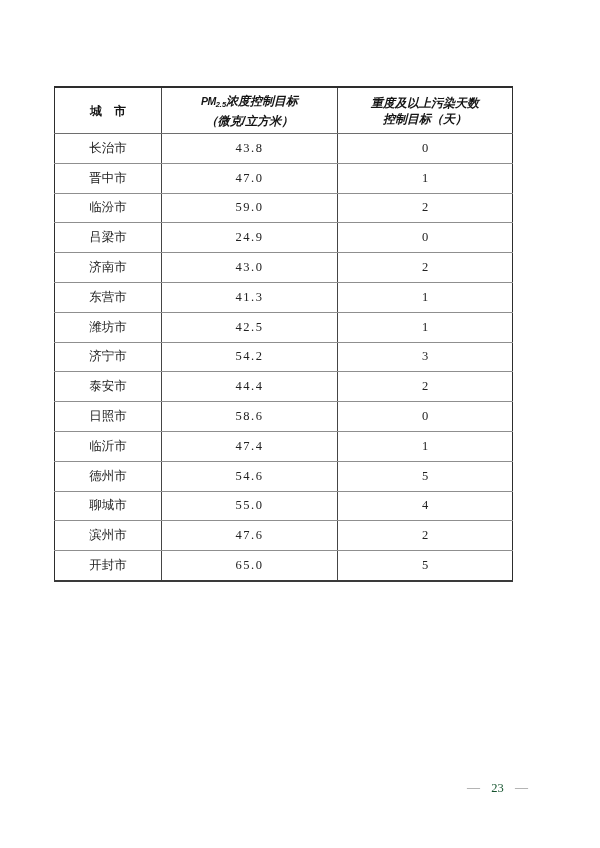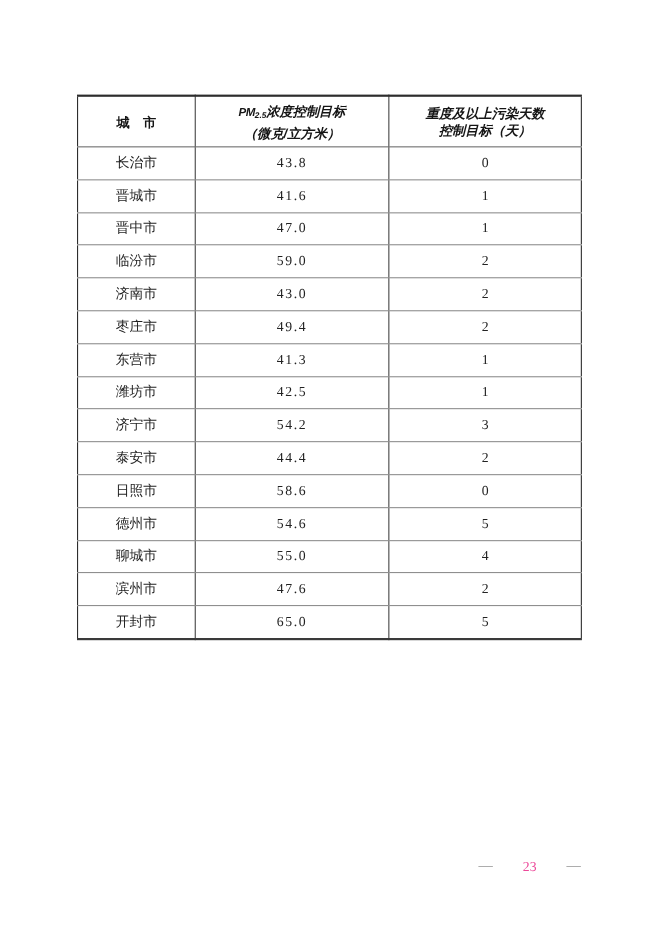--- a/index.html
+++ b/index.html
@@ -11,21 +11,21 @@
     position: relative;
     width: 600px;
     height: 848px;
     background: #ffffff;
     overflow: hidden;
     font-family: "Liberation Serif", "DejaVu Serif", serif;
     color: #1f1f1f;
   }
   table.targets {
     position: absolute;
-    left: 70px;
+    left: 54px;
     top: 86px;
     width: 458px;
     border-collapse: collapse;
     table-layout: fixed;
     border-top: 2.5px solid #2d2d2d;
     border-bottom: 2.5px solid #3a3a3a;
     border-left: 1.5px solid #2d2d2d;
     border-right: 1.5px solid #2d2d2d;
   }
   table.targets col.c1 { width: 107px; }
@@ -75,23 +75,23 @@
     font-size: 13px;
     color: #2e2e2e;
     white-space: nowrap;
   }
   .pageno .dash {
     color: #8c8c8c;
     position: relative;
     top: -1px;
   }
   .pageno .num {
-    margin: 0 24px;
+    margin: 0 8px;
     font-size: 12.5px;
-    color: #ec4899;
+    color: #14532d;
   }
 </style>
 </head>
 <body>
 
 <div class="page">
 
   <table class="targets">
     <colgroup>
       <col class="c1">
@@ -113,52 +113,47 @@
         </th>
       </tr>
     </thead>
     <tbody>
   <tr>
     <td class="city-cell">长治市</td>
     <td class="num-cell">43.8</td>
     <td class="days-cell">0</td>
   </tr>
 
-  <tr>
-    <td class="city-cell">晋城市</td>
-    <td class="num-cell">41.6</td>
-    <td class="days-cell">1</td>
-  </tr>
 
   <tr>
     <td class="city-cell">晋中市</td>
     <td class="num-cell">47.0</td>
     <td class="days-cell">1</td>
   </tr>
 
 
   <tr>
     <td class="city-cell">临汾市</td>
     <td class="num-cell">59.0</td>
     <td class="days-cell">2</td>
   </tr>
 
+  <tr>
+    <td class="city-cell">吕梁市</td>
+    <td class="num-cell">24.9</td>
+    <td class="days-cell">0</td>
+  </tr>
 
   <tr>
     <td class="city-cell">济南市</td>
     <td class="num-cell">43.0</td>
     <td class="days-cell">2</td>
   </tr>
 
 
-  <tr>
-    <td class="city-cell">枣庄市</td>
-    <td class="num-cell">49.4</td>
-    <td class="days-cell">2</td>
-  </tr>
 
   <tr>
     <td class="city-cell">东营市</td>
     <td class="num-cell">41.3</td>
     <td class="days-cell">1</td>
   </tr>
 
   <tr>
     <td class="city-cell">潍坊市</td>
     <td class="num-cell">42.5</td>
@@ -176,20 +171,25 @@
     <td class="num-cell">44.4</td>
     <td class="days-cell">2</td>
   </tr>
 
   <tr>
     <td class="city-cell">日照市</td>
     <td class="num-cell">58.6</td>
     <td class="days-cell">0</td>
   </tr>
 
+  <tr>
+    <td class="city-cell">临沂市</td>
+    <td class="num-cell">47.4</td>
+    <td class="days-cell">1</td>
+  </tr>
 
   <tr>
     <td class="city-cell">德州市</td>
     <td class="num-cell">54.6</td>
     <td class="days-cell">5</td>
   </tr>
 
   <tr>
     <td class="city-cell">聊城市</td>
     <td class="num-cell">55.0</td>

